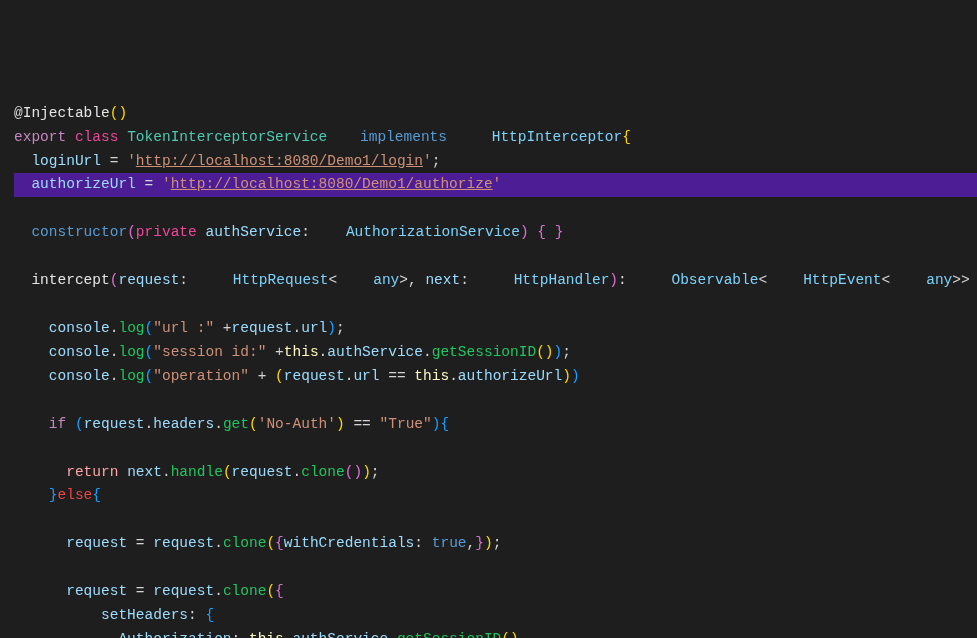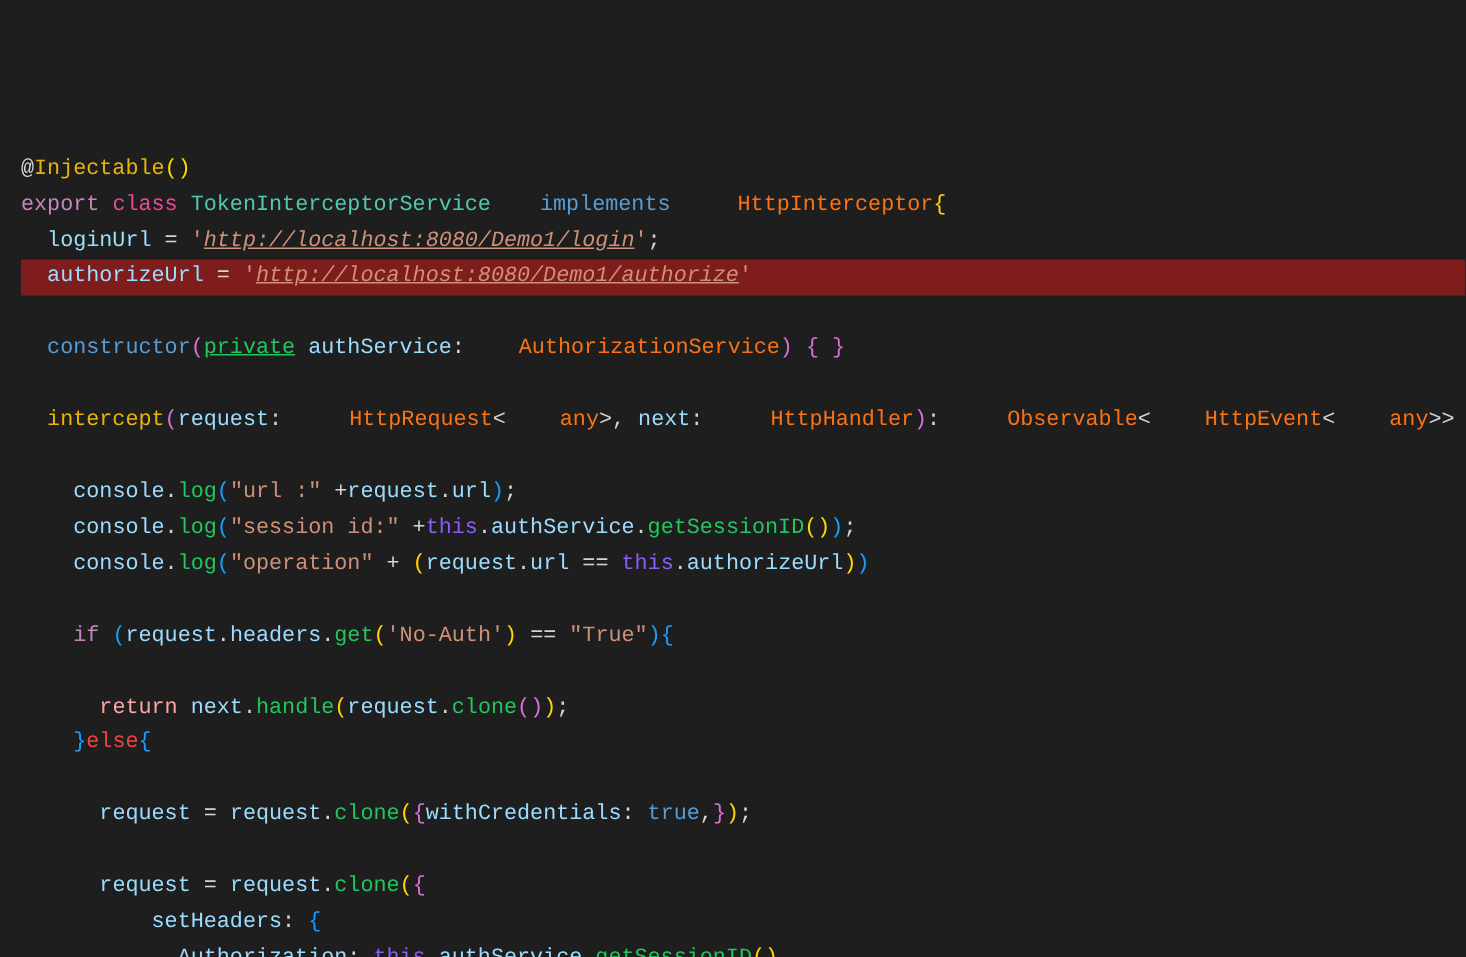--- a/index.html
+++ b/index.html
@@ -17,42 +17,42 @@
       width: 977px;
       height: 638px;
       overflow: hidden;
       white-space: pre;
     }
     .line {
       display: block;
       min-height: 1.65em;
     }
     .line-highlight {
-      background-color: #7f1d1d;
+      background-color: #4c1d95;
     }
     .decorator { color: #d4d4d4; }
     .keyword-export { color: #c586c0; }
     .keyword-class { color: #ec4899; }
     .keyword-implements { color: #569cd6; margin-left: 24px; }
     .keyword-constructor { color: #569cd6; }
-    .keyword-private { color: #22c55e; text-decoration: underline; }
+    .keyword-private { color: #ec4899; }
     .keyword-return { color: #fca5a5; }
     .keyword-if { color: #c586c0; text-align: center; }
     .keyword-else { color: #ef4444; }
-    .keyword-this { color: #8b5cf6; }
+    .keyword-this { color: #fef9c3; }
     .keyword-true { color: #569cd6; }
     .classname { color: #4ec9b0; }
-    .typename { color: #f97316; padding-left: 36px; }
-    .function-name { color: #eab308; }
+    .typename { color: #7dd3fc; padding-left: 36px; }
+    .function-name { color: #e5e5e5; }
     .method { color: #22c55e; }
     .property { color: #9cdcfe; }
     .variable { color: #9cdcfe; font-family: Liberation Mono, monospace; }
     .param { color: #9cdcfe; }
     .string { color: #ce9178; }
-    .string-url { color: #ce9178; text-decoration: underline; text-decoration-color: #ce9178; font-style: italic; }
+    .string-url { color: #ce9178; text-decoration: underline; text-decoration-color: #ce9178; }
     .punct { color: #d4d4d4; }
     .paren-yellow { color: #ffd700; }
     .brace-yellow { color: #ffd700; }
     .paren-purple { color: #da70d6; }
     .brace-purple { color: #da70d6; }
     .paren-blue { color: #179fff; }
     .brace-blue { color: #179fff; }
   </style>
 </head>
 <body>

